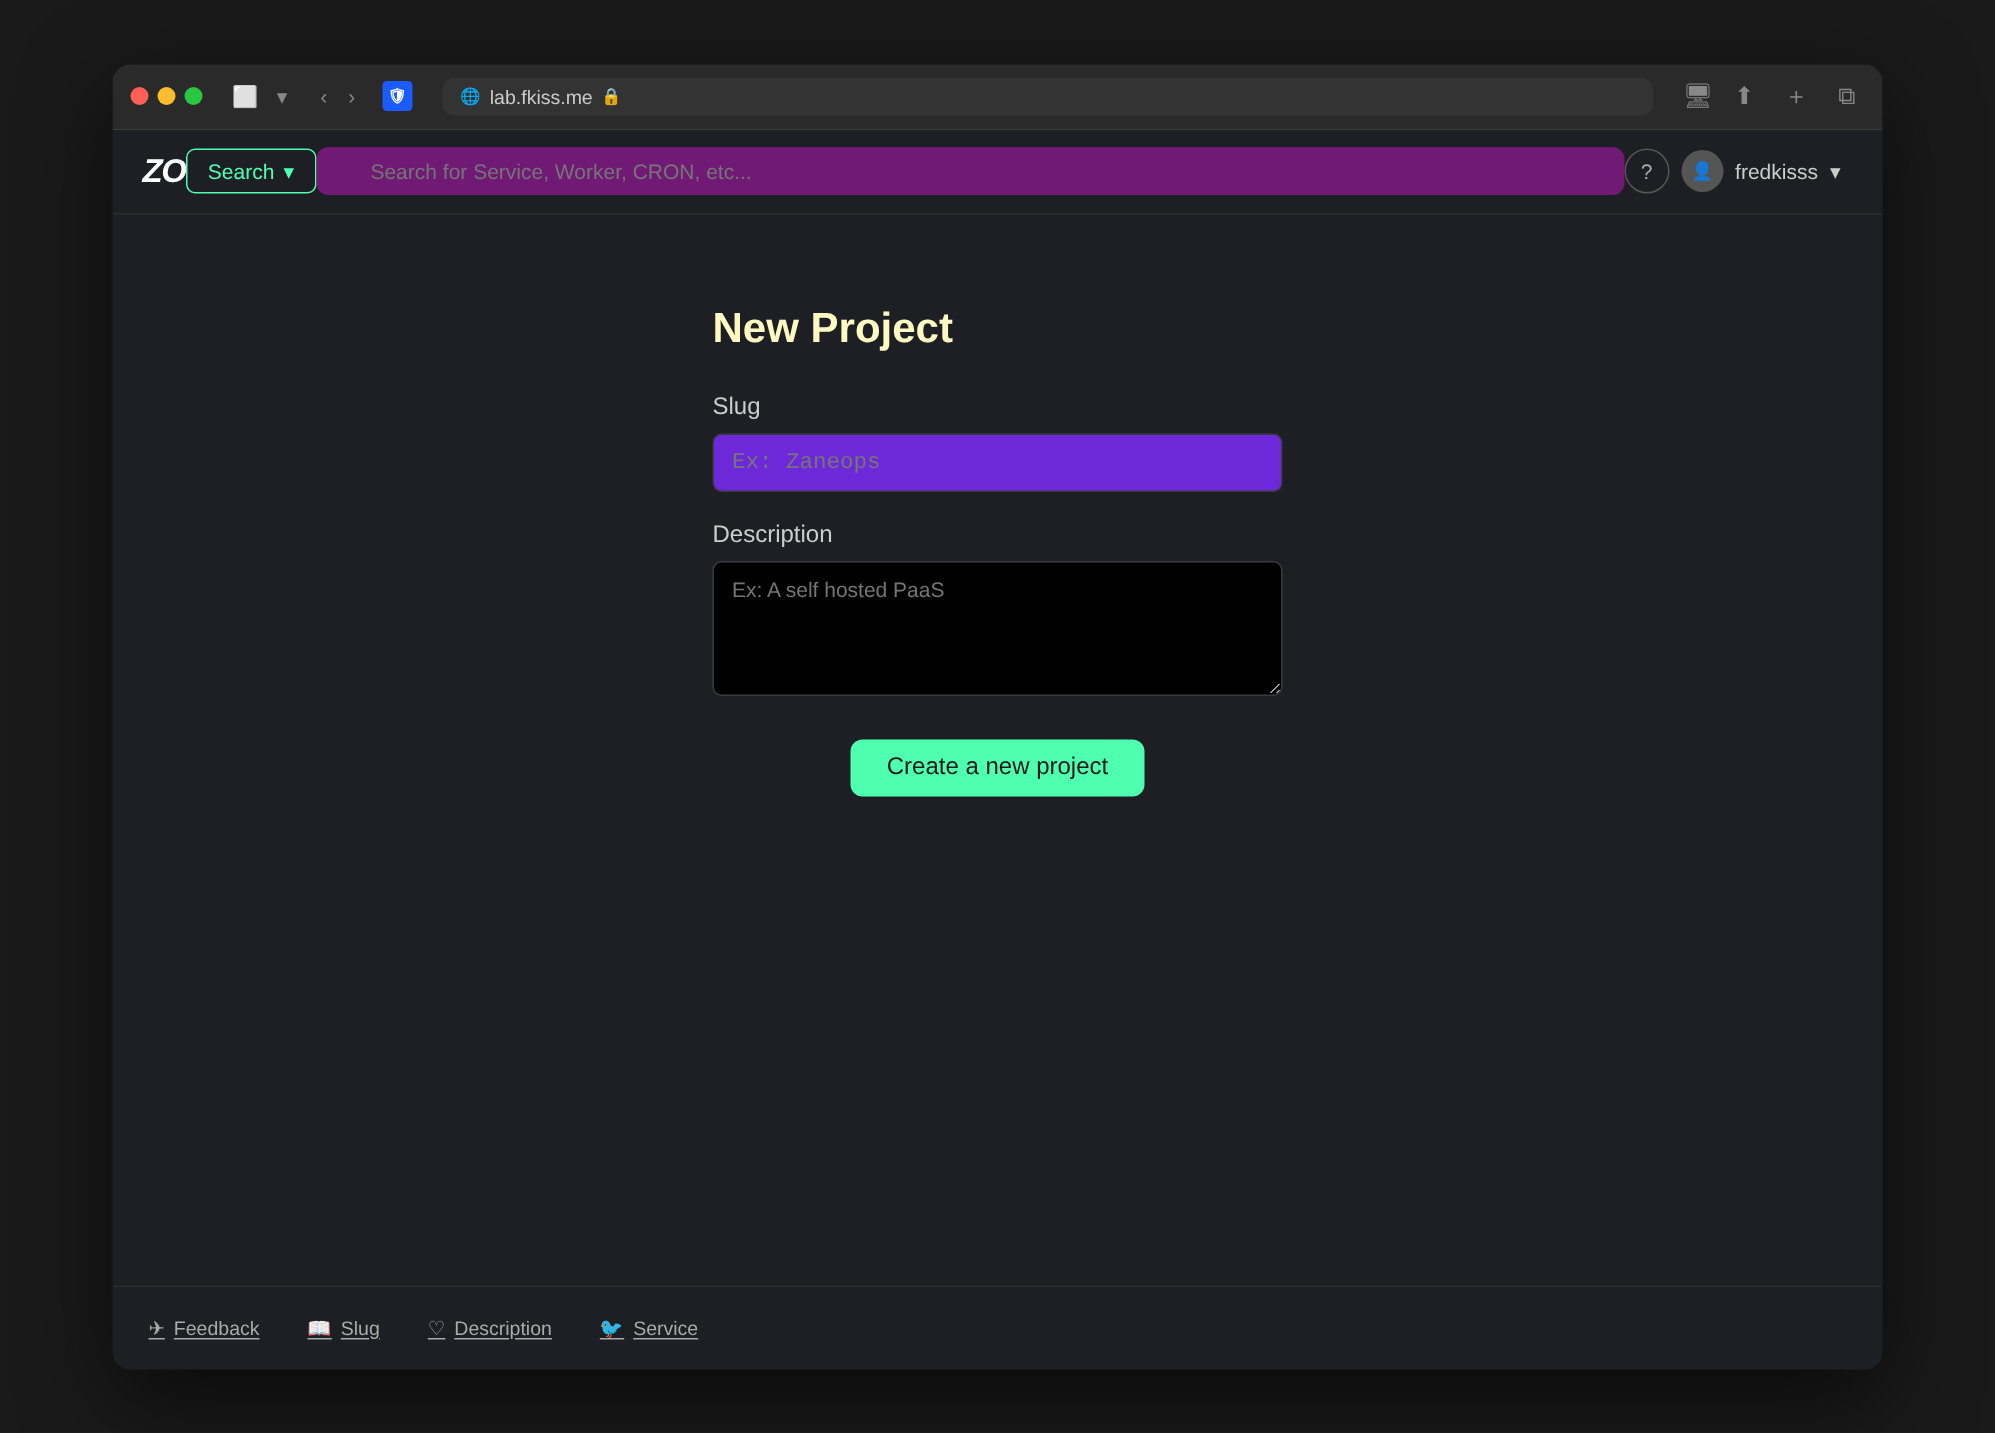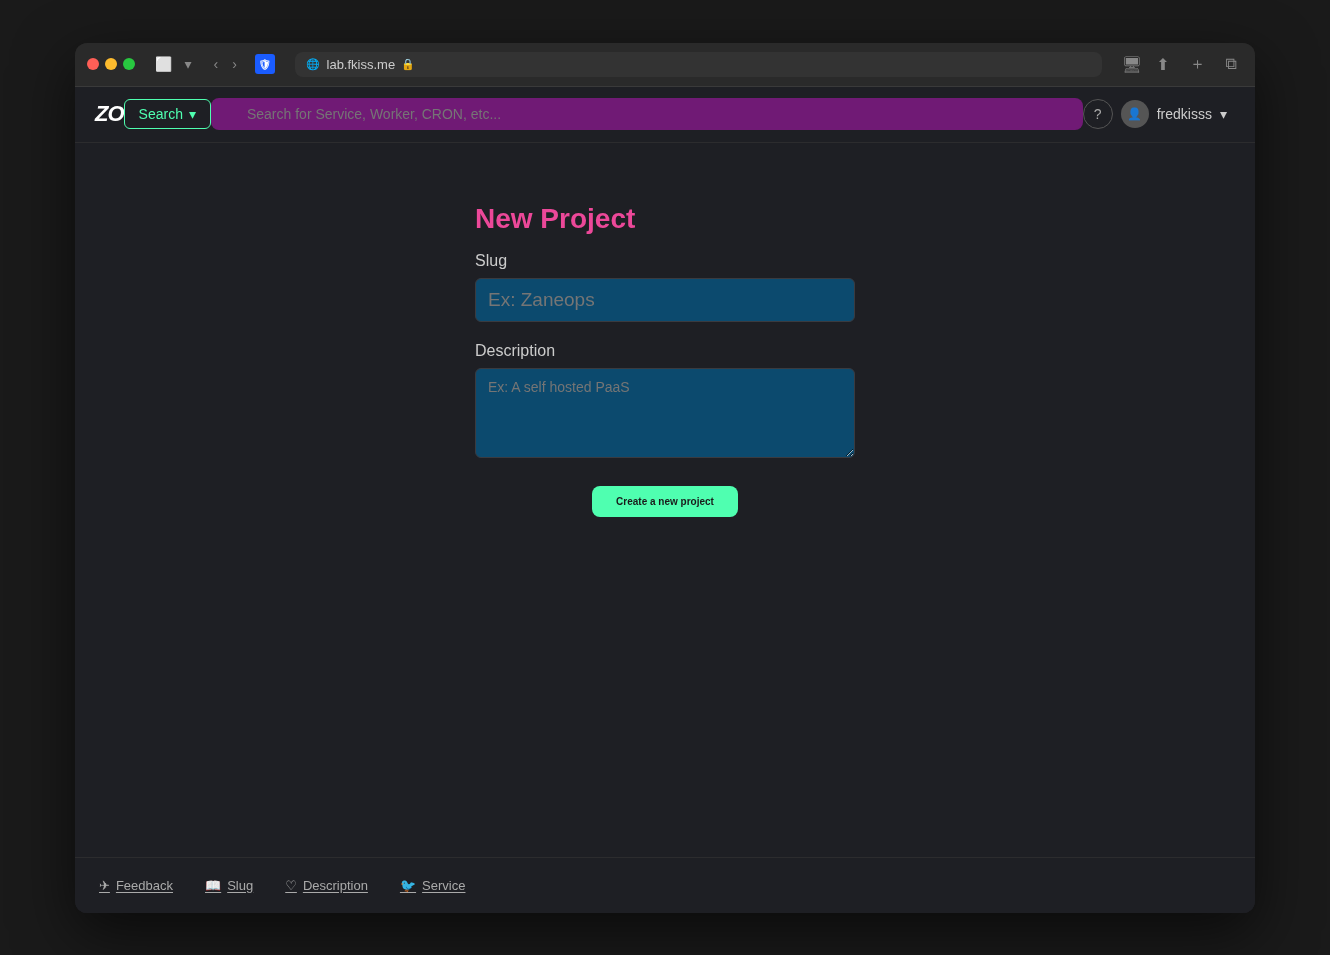--- a/index.html
+++ b/index.html
@@ -256,73 +256,74 @@
       justify-content: center;
       padding-top: 60px;
       overflow-y: auto;
     }
 
     .form-card {
       width: 380px;
     }
 
     .form-title {
-      color: #ec4899;
+      color: #fef9c3;
       font-size: 28px;
       font-weight: 700;
-      margin-bottom: 17px;
+      margin-bottom: 28px;
     }
 
     .form-group {
       margin-bottom: 20px;
     }
 
     .form-label {
       color: #ccc;
       font-size: 16px;
       font-weight: 500;
       margin-bottom: 8px;
       display: block;
     }
 
     .form-input {
       width: 100%;
-      background: #0c4a6e;
+      background: #6d28d9;
       border: 1px solid #3a3b40;
       border-radius: 6px;
       padding: 10px 12px;
       color: #aaa;
-      font-size: 19px;
+      font-size: 15px;
       outline: none;
+      font-family: Liberation Mono, monospace;
     }
 
     .form-textarea {
       width: 100%;
-      background: #0c4a6e;
+      background: #000000;
       border: 1px solid #3a3b40;
       border-radius: 6px;
       padding: 10px 12px;
       color: #aaa;
       font-size: 14px;
       outline: none;
       resize: vertical;
       min-height: 90px;
       font-family: inherit;
     }
 
     .submit-btn {
       display: block;
       margin: 24px auto 0;
       background: #4fffb0;
       color: #1a1a1a;
       border: none;
       padding: 10px 24px;
       border-radius: 8px;
-      font-size: 10px;
-      font-weight: 700;
+      font-size: 16px;
+      font-weight: 400;
       cursor: pointer;
     }
 
     
     .footer {
       background: #1e1f24;
       border-top: 1px solid #2c2c2e;
       height: 56px;
       display: flex;
       align-items: center;

